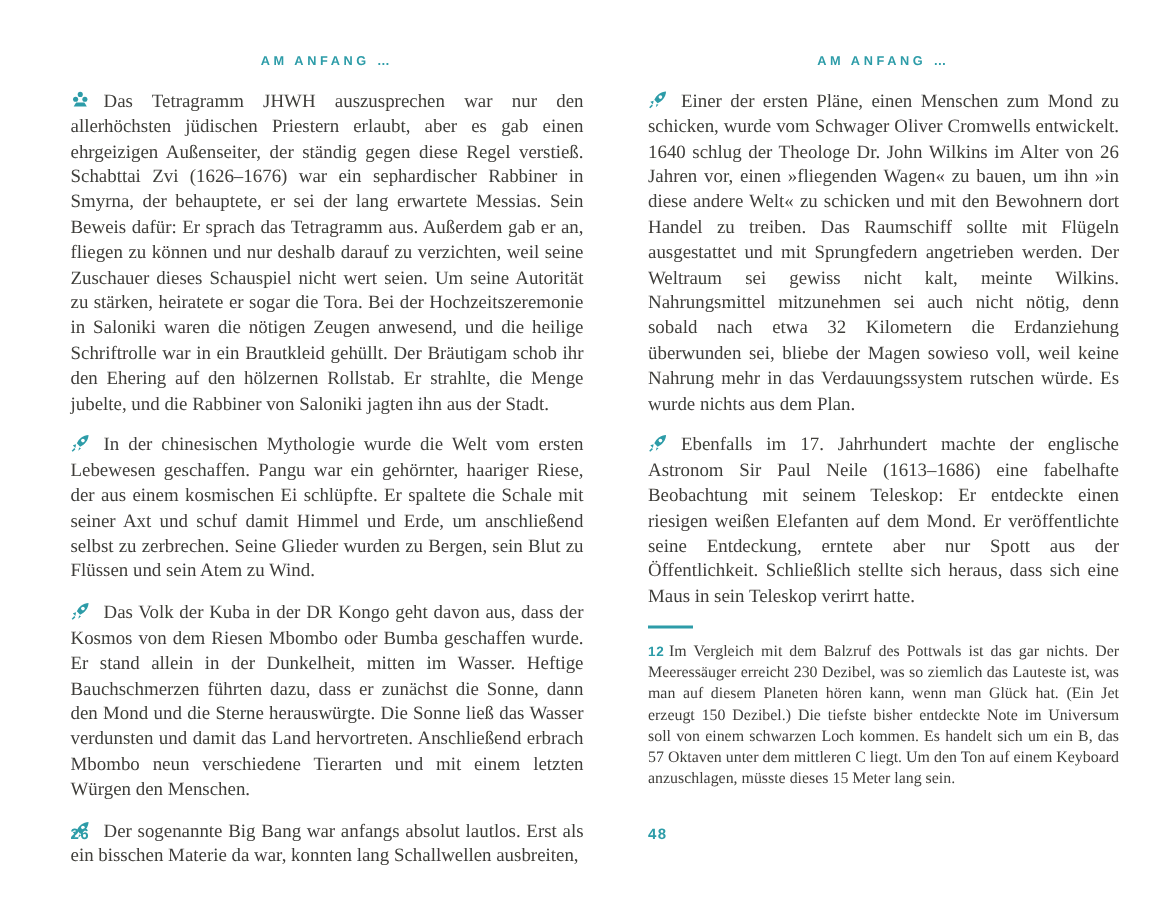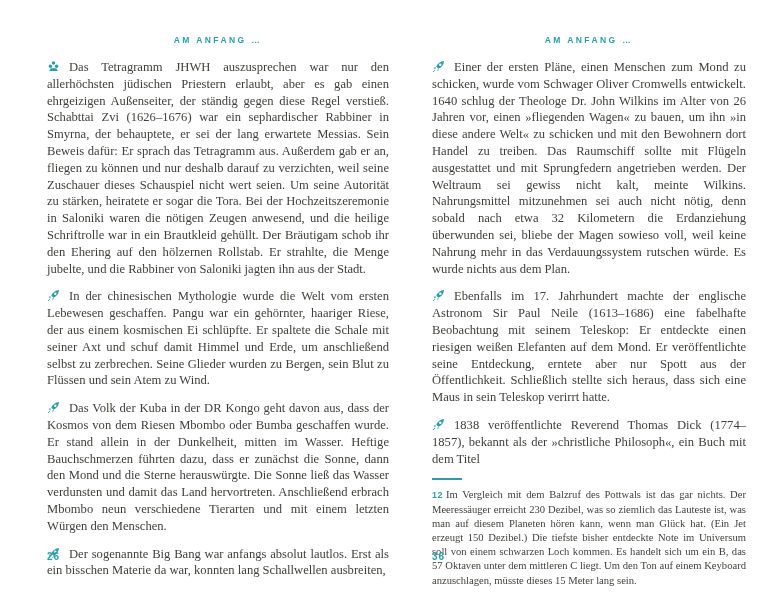--- a/index.html
+++ b/index.html
@@ -100,28 +100,21 @@
           </svg></span><span>Einer der ersten Pläne, einen Menschen zum Mond zu schicken, wurde vom Schwager Oliver Cromwells entwickelt. 1640 schlug der Theologe Dr. John Wilkins im Alter von 26 Jahren vor, einen »fliegenden Wagen« zu bauen, um ihn »in diese andere Welt« zu schicken und mit den Bewohnern dort Handel zu treiben. Das Raumschiff sollte mit Flügeln ausgestattet und mit Sprungfedern angetrieben werden. Der Weltraum sei gewiss nicht kalt, meinte Wilkins. Nahrungsmittel mitzunehmen sei auch nicht nötig, denn sobald nach etwa 32 Kilometern die Erdanziehung überwunden sei, bliebe der Magen sowieso voll, weil keine Nahrung mehr in das Verdauungssystem rutschen würde. Es wurde nichts aus dem Plan.</span></p>
 
     <p class="para"><span class="para-icon"><svg viewBox="0 0 16 16">
             <path d="M14.8 1.2 C10.5 1.4 6.8 4.2 5.2 8.1 L7.9 10.8 C11.8 9.2 14.6 5.5 14.8 1.2 Z" fill="#2D9CA8"></path>
             <circle cx="10.2" cy="5.8" r="1.5" fill="#fff"></circle>
             <path d="M4.6 8.9 L1.9 9.6 L4 11.8 Z" fill="#2D9CA8"></path>
             <path d="M7.1 11.4 L6.4 14.1 L8.6 12.1 Z" fill="#2D9CA8"></path>
             <path d="M3.6 12.4 L1.4 14.6" stroke="#2D9CA8" stroke-width="1.2" fill="none"></path>
           </svg></span><span>Ebenfalls im 17. Jahrhundert machte der englische Astronom Sir Paul Neile (1613–1686) eine fabelhafte Beobachtung mit seinem Teleskop: Er entdeckte einen riesigen weißen Elefanten auf dem Mond. Er veröffentlichte seine Entdeckung, erntete aber nur Spott aus der Öffentlichkeit. Schließlich stellte sich heraus, dass sich eine Maus in sein Teleskop verirrt hatte.</span></p>
 
-    <p class="para"><span class="para-icon"><svg viewBox="0 0 16 16">
-            <path d="M14.8 1.2 C10.5 1.4 6.8 4.2 5.2 8.1 L7.9 10.8 C11.8 9.2 14.6 5.5 14.8 1.2 Z" fill="#2D9CA8"></path>
-            <circle cx="10.2" cy="5.8" r="1.5" fill="#fff"></circle>
-            <path d="M4.6 8.9 L1.9 9.6 L4 11.8 Z" fill="#2D9CA8"></path>
-            <path d="M7.1 11.4 L6.4 14.1 L8.6 12.1 Z" fill="#2D9CA8"></path>
-            <path d="M3.6 12.4 L1.4 14.6" stroke="#2D9CA8" stroke-width="1.2" fill="none"></path>
-          </svg></span><span>1838 veröffentlichte Reverend Thomas Dick (1774–1857), bekannt als der »christliche Philosoph«, ein Buch mit dem Titel</span></p>
 
     <div class="footnote">
       <div class="fn-rule"></div>
       <span class="fn-marker">12</span><span>Im Vergleich mit dem Balzruf des Pottwals ist das gar nichts. Der Meeressäuger erreicht 230 Dezibel, was so ziemlich das Lauteste ist, was man auf diesem Planeten hören kann, wenn man Glück hat. (Ein Jet erzeugt 150 Dezibel.) Die tiefste bisher entdeckte Note im Universum soll von einem schwarzen Loch kommen. Es handelt sich um ein B, das 57 Oktaven unter dem mittleren C liegt. Um den Ton auf einem Keyboard anzuschlagen, müsste dieses 15 Meter lang sein.</span>
     </div>
   </div>
 
-  <div class="page-number">36</div>
+  <div class="page-number">48</div>
 </div>
 
 </body></html>

